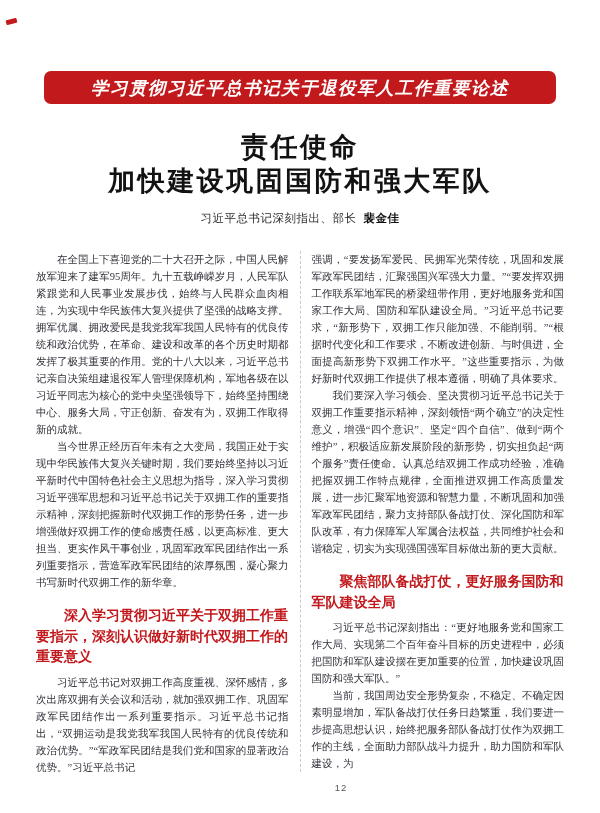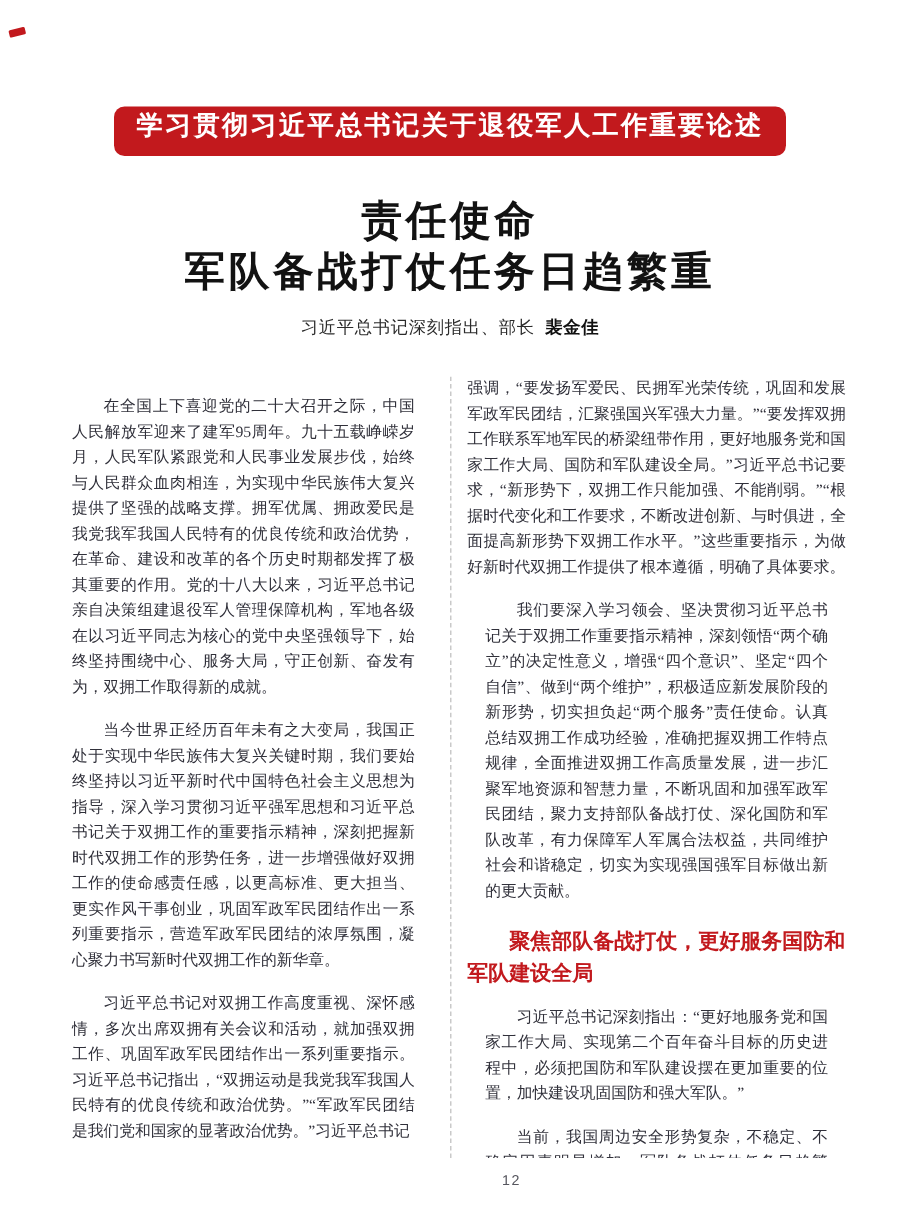--- a/index.html
+++ b/index.html
@@ -5,22 +5,22 @@
   html, body { margin:0; padding:0; background:#ffffff; }
   .page {
     position:relative; width:600px; height:813px; background:#ffffff;
     overflow:hidden; font-family:"Liberation Serif","DejaVu Serif",serif;
   }
   .corner-mark {
     position:absolute; left:6px; top:19px; width:11px; height:5px;
     background:#c2191d; transform:rotate(-14deg); border-radius:1px;
   }
   .banner {
-    width:448px; height:33px; margin:71px auto 0; background:#c2191d;
-    border-radius:7px; display:flex; justify-content:center;
+    width:512px; height:33px; margin:71px auto 0; background:#c2191d;
+    border-radius:7px; display:flex; align-items:center; justify-content:center;font-style:italic;
   }
   .banner span {
     color:#ffffff; font-family:"Liberation Sans","DejaVu Sans",sans-serif;
     font-weight:700; font-size:17.5px; letter-spacing:1.5px; white-space:nowrap;
   }
   .title {
     margin:26px 0 0; text-align:center; color:#121212;
     font-weight:700; font-size:27px; line-height:34px; letter-spacing:2.5px;
   }
   .title span { display:block; }
@@ -29,21 +29,21 @@
     letter-spacing:0.5px;
   }
   .byline .byline-name { font-weight:700; margin-left:7px; color:#111; }
   .body-cols {
     display:flex; margin:25px 36px 0; height:521px; overflow:hidden;
     font-size:10.5px; line-height:17px; color:#30303a; text-align:justify;
   }
   .col { flex:1; min-width:0; }
   .col-left { padding-right:11px; border-right:1px dashed #c9c9c9; }
   .col-right { padding-left:11px; }
-  .para { margin:12px; text-indent:2em; }
+  .para { margin:0; text-indent:2em; }
   .para-cont { margin:0; text-indent:0; }
   .subheading {
     margin:14px 0 7px; color:#c2191d; font-weight:700;
     font-family:"Liberation Sans","DejaVu Sans",sans-serif;
     font-size:14px; line-height:20.5px; text-indent:2em; text-align:left;
   }
   .footer {
     position:absolute; left:0; bottom:18px; width:100%; text-align:center;padding-left:41px;
   }
   .footer span {
@@ -57,32 +57,33 @@
 <div class="page">
 
   <div class="corner-mark"></div>
 
   <div class="banner">
     <span>学习贯彻习近平总书记关于退役军人工作重要论述</span>
   </div>
 
   <h1 class="title">
     <span>责任使命</span>
-    <span>军队备战打仗任务日趋繁重</span>
+    <span>加快建设巩固国防和强大军队</span>
   </h1>
 
   <div class="byline">
     <span>习近平总书记深刻指出、部长</span><span class="byline-name">裴金佳</span>
   </div>
 
   <div class="body-cols">
 
     <div class="col col-left">
       <p class="para">在全国上下喜迎党的二十大召开之际，中国人民解放军迎来了建军95周年。九十五载峥嵘岁月，人民军队紧跟党和人民事业发展步伐，始终与人民群众血肉相连，为实现中华民族伟大复兴提供了坚强的战略支撑。拥军优属、拥政爱民是我党我军我国人民特有的优良传统和政治优势，在革命、建设和改革的各个历史时期都发挥了极其重要的作用。党的十八大以来，习近平总书记亲自决策组建退役军人管理保障机构，军地各级在以习近平同志为核心的党中央坚强领导下，始终坚持围绕中心、服务大局，守正创新、奋发有为，双拥工作取得新的成就。</p>
       <p class="para">当今世界正经历百年未有之大变局，我国正处于实现中华民族伟大复兴关键时期，我们要始终坚持以习近平新时代中国特色社会主义思想为指导，深入学习贯彻习近平强军思想和习近平总书记关于双拥工作的重要指示精神，深刻把握新时代双拥工作的形势任务，进一步增强做好双拥工作的使命感责任感，以更高标准、更大担当、更实作风干事创业，巩固军政军民团结作出一系列重要指示，营造军政军民团结的浓厚氛围，凝心聚力书写新时代双拥工作的新华章。</p>
+      <h2 class="subheading">深入学习贯彻习近平关于双拥工作重要指示，深刻认识做好新时代双拥工作的重要意义</h2>
       <p class="para">习近平总书记对双拥工作高度重视、深怀感情，多次出席双拥有关会议和活动，就加强双拥工作、巩固军政军民团结作出一系列重要指示。习近平总书记指出，“双拥运动是我党我军我国人民特有的优良传统和政治优势。”“军政军民团结是我们党和国家的显著政治优势。”习近平总书记</p>
     </div>
 
     <div class="col col-right">
       <p class="para-cont">强调，“要发扬军爱民、民拥军光荣传统，巩固和发展军政军民团结，汇聚强国兴军强大力量。”“要发挥双拥工作联系军地军民的桥梁纽带作用，更好地服务党和国家工作大局、国防和军队建设全局。”习近平总书记要求，“新形势下，双拥工作只能加强、不能削弱。”“根据时代变化和工作要求，不断改进创新、与时俱进，全面提高新形势下双拥工作水平。”这些重要指示，为做好新时代双拥工作提供了根本遵循，明确了具体要求。</p>
       <p class="para">我们要深入学习领会、坚决贯彻习近平总书记关于双拥工作重要指示精神，深刻领悟“两个确立”的决定性意义，增强“四个意识”、坚定“四个自信”、做到“两个维护”，积极适应新发展阶段的新形势，切实担负起“两个服务”责任使命。认真总结双拥工作成功经验，准确把握双拥工作特点规律，全面推进双拥工作高质量发展，进一步汇聚军地资源和智慧力量，不断巩固和加强军政军民团结，聚力支持部队备战打仗、深化国防和军队改革，有力保障军人军属合法权益，共同维护社会和谐稳定，切实为实现强国强军目标做出新的更大贡献。</p>
       <h2 class="subheading">聚焦部队备战打仗，更好服务国防和军队建设全局</h2>
       <p class="para">习近平总书记深刻指出：“更好地服务党和国家工作大局、实现第二个百年奋斗目标的历史进程中，必须把国防和军队建设摆在更加重要的位置，加快建设巩固国防和强大军队。”</p>
       <p class="para">当前，我国周边安全形势复杂，不稳定、不确定因素明显增加，军队备战打仗任务日趋繁重，我们要进一步提高思想认识，始终把服务部队备战打仗作为双拥工作的主线，全面助力部队战斗力提升，助力国防和军队建设，为</p>
     </div>

